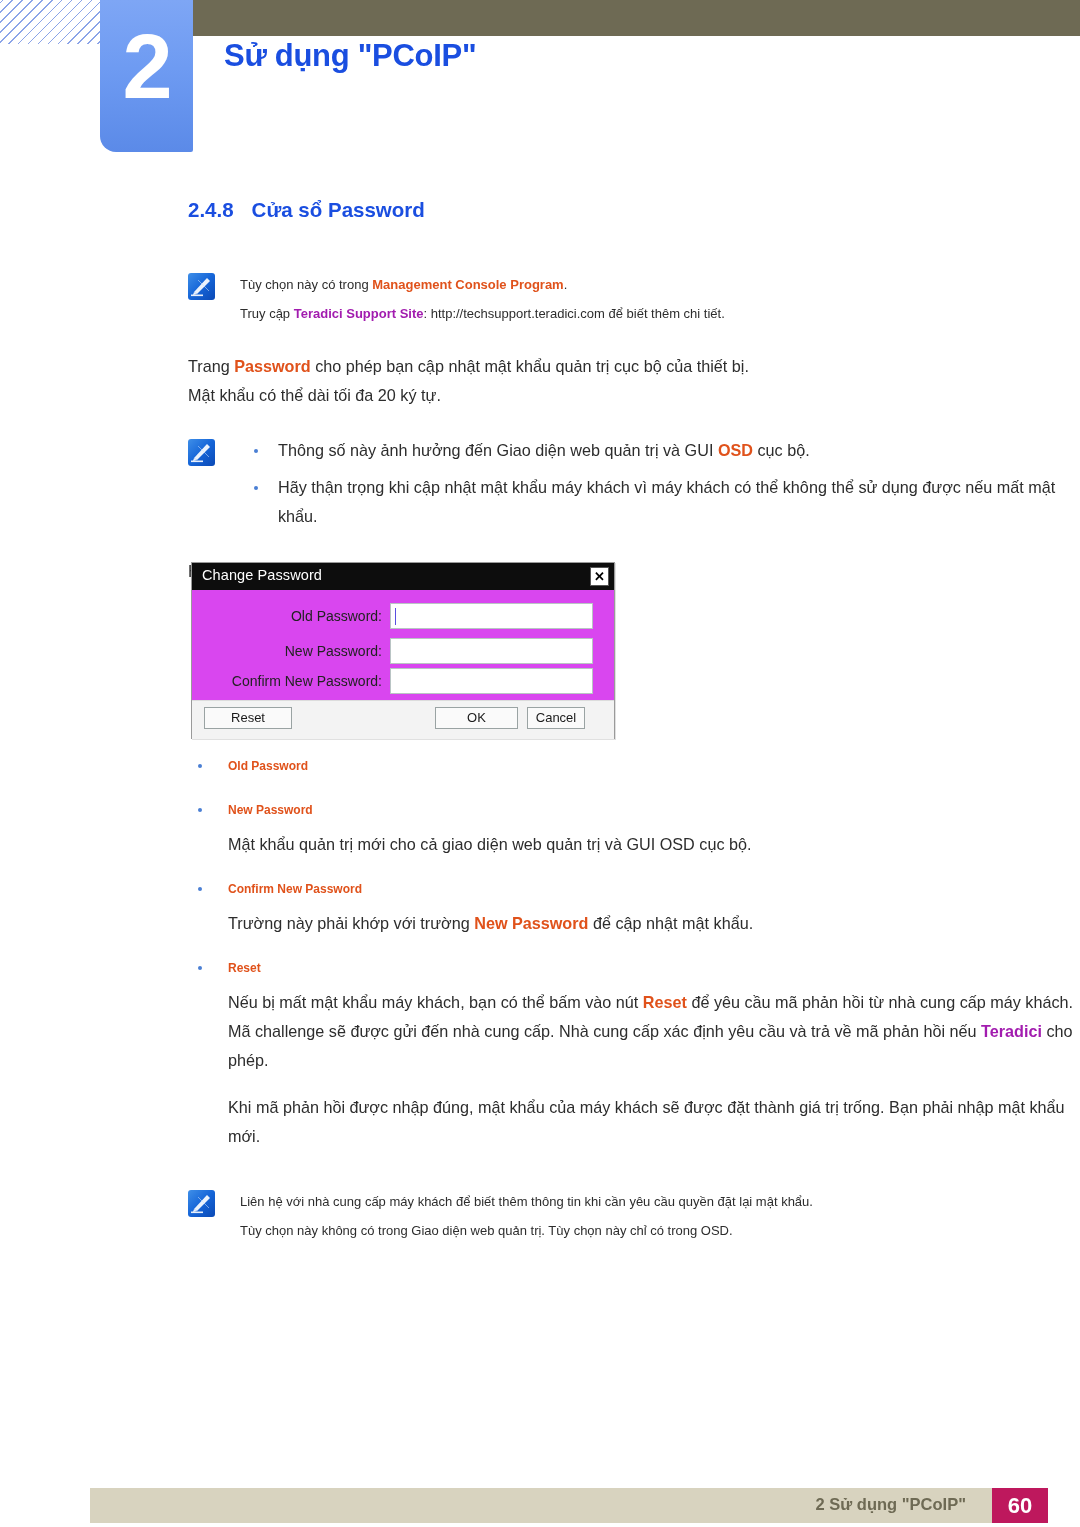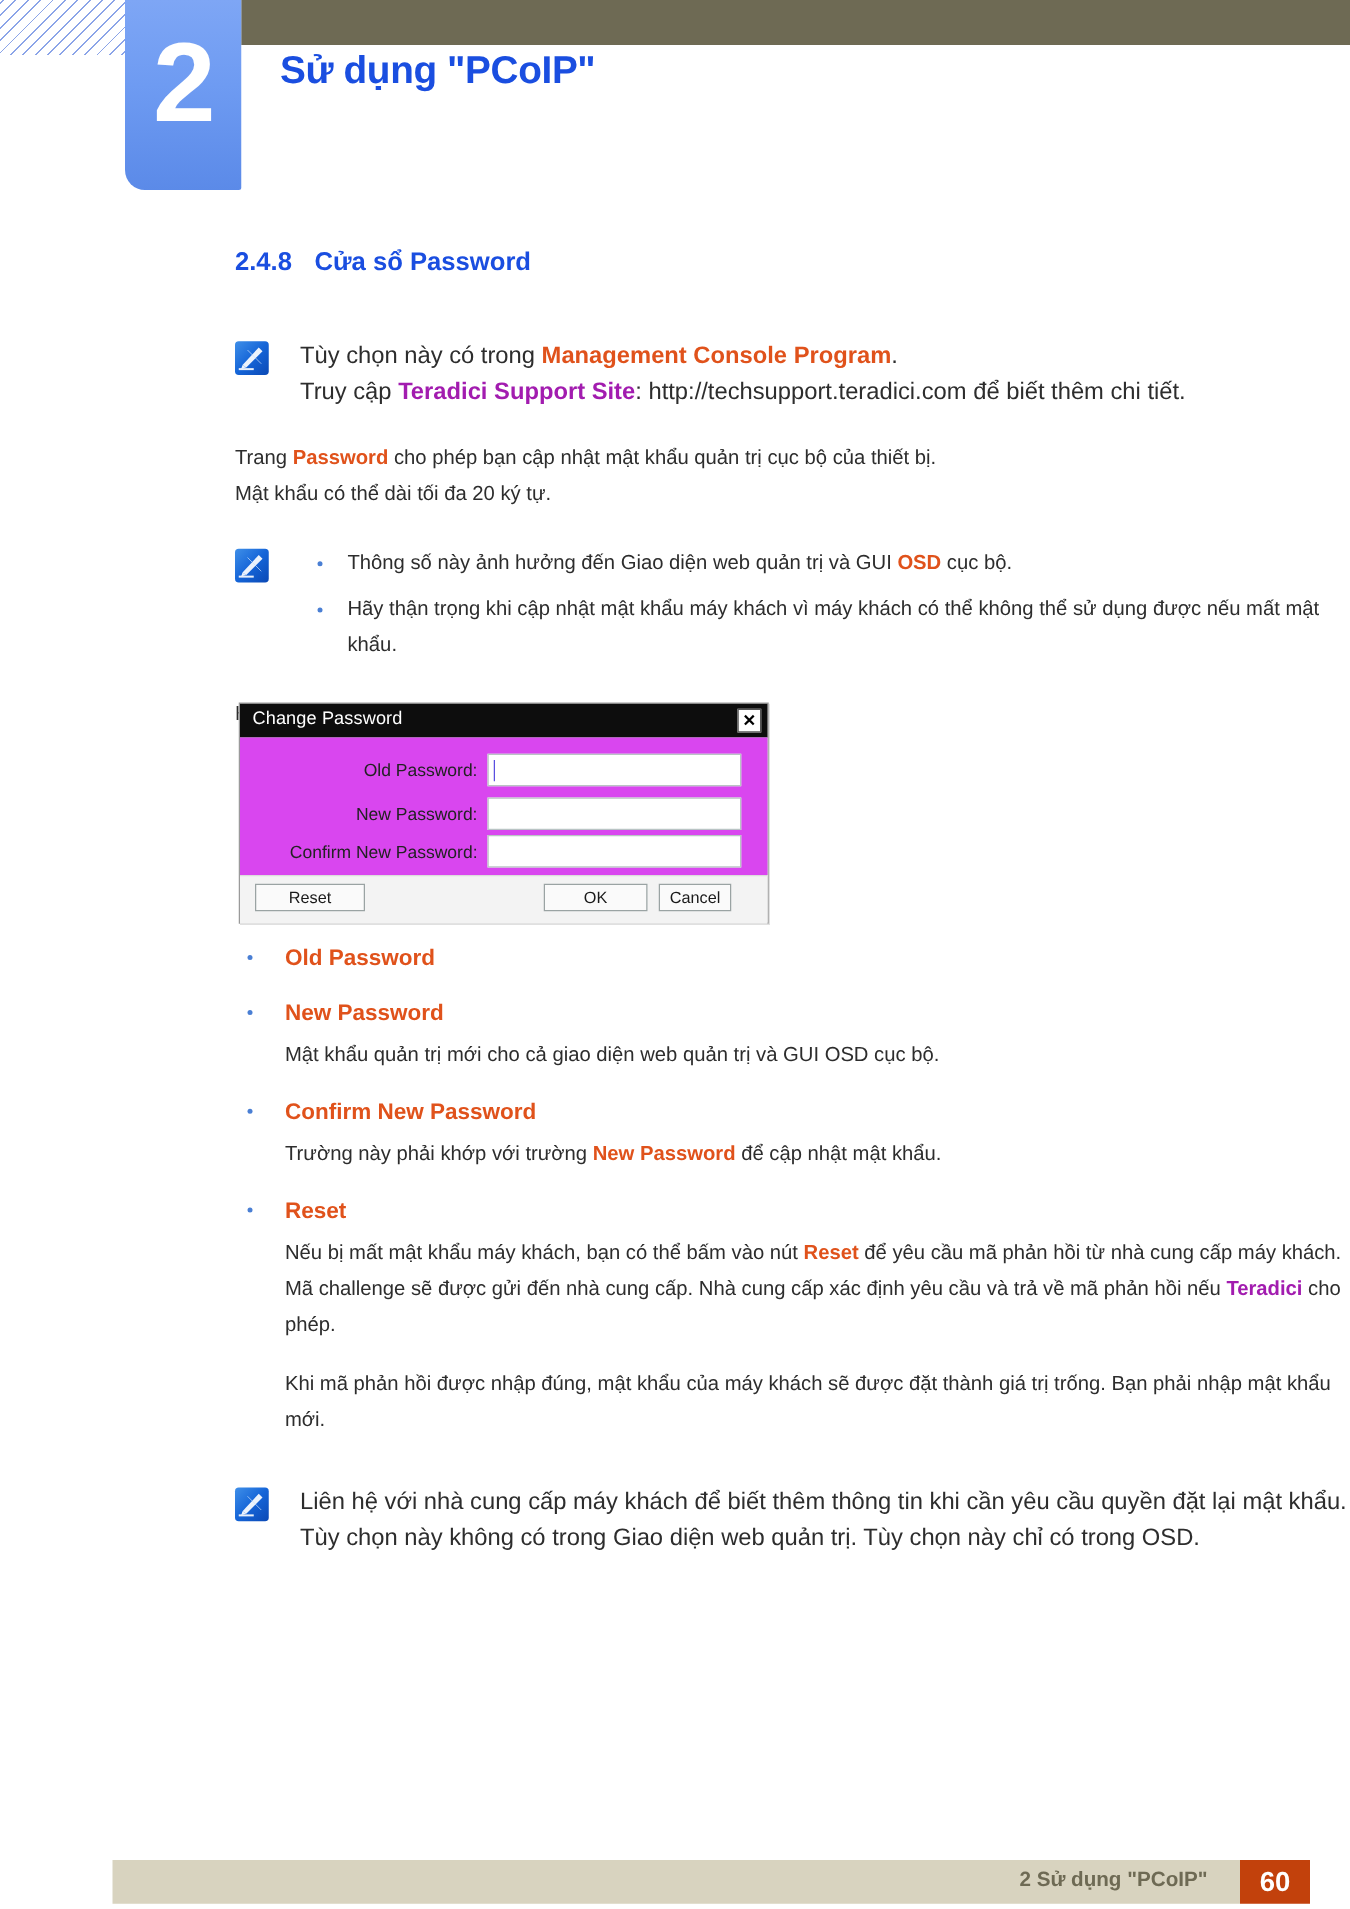--- a/index.html
+++ b/index.html
@@ -103,21 +103,21 @@
     position: absolute;
     left: 0;
     top: 3px;
     width: 27px;
     height: 27px;
     border-radius: 3px;
     background: linear-gradient(135deg, #3f8fe8 0%, #1565d8 50%, #0b49b5 100%);
     overflow: hidden;
   }
   .note-icon svg { display: block; }
-  .note-line { font-size: 19px; color: #2d2d2d; line-height: 29px; }
+  .note-line { font-size: 13px; color: #2d2d2d; line-height: 29px; }
 
   .note-bullets { list-style: none; margin: 0; padding: 0; }
   .note-bullets li {
     position: relative;
     padding-left: 38px;
     font-size: 16.2px;
     color: #2d2d2d;
     line-height: 29px;
   }
   .note-bullets li + li { margin-top: 8px; }
@@ -137,21 +137,21 @@
     color: #2d2d2d;
     line-height: 29px;
   }
 
   
   .sec-list { list-style: none; margin: 0; padding: 0; }
   .sec-item { position: relative; margin-left: 188px; }
   .sec-head {
     position: relative;
     padding-left: 40px;
-    font-size: 18px;
+    font-size: 12px;
     font-weight: bold;
     color: #e0521b;
     line-height: 28px;
   }
   .sec-head::before {
     content: "";
     position: absolute;
     left: 10px;
     top: 12px;
     width: 4px; height: 4px;
@@ -285,21 +285,21 @@
     font-weight: bold;
     color: #6e6a54;
     white-space: nowrap;
   }
   .footer-page {
     position: absolute;
     left: 902px;
     top: 0;
     width: 56px;
     height: 35px;
-    background: #c2410c;
+    background: #be185d;
     color: #ffffff;
     font-size: 22px;
     font-weight: bold;
     line-height: 35px;
     text-align: center;
   }
 </style>
 </head>
 <body>
 

